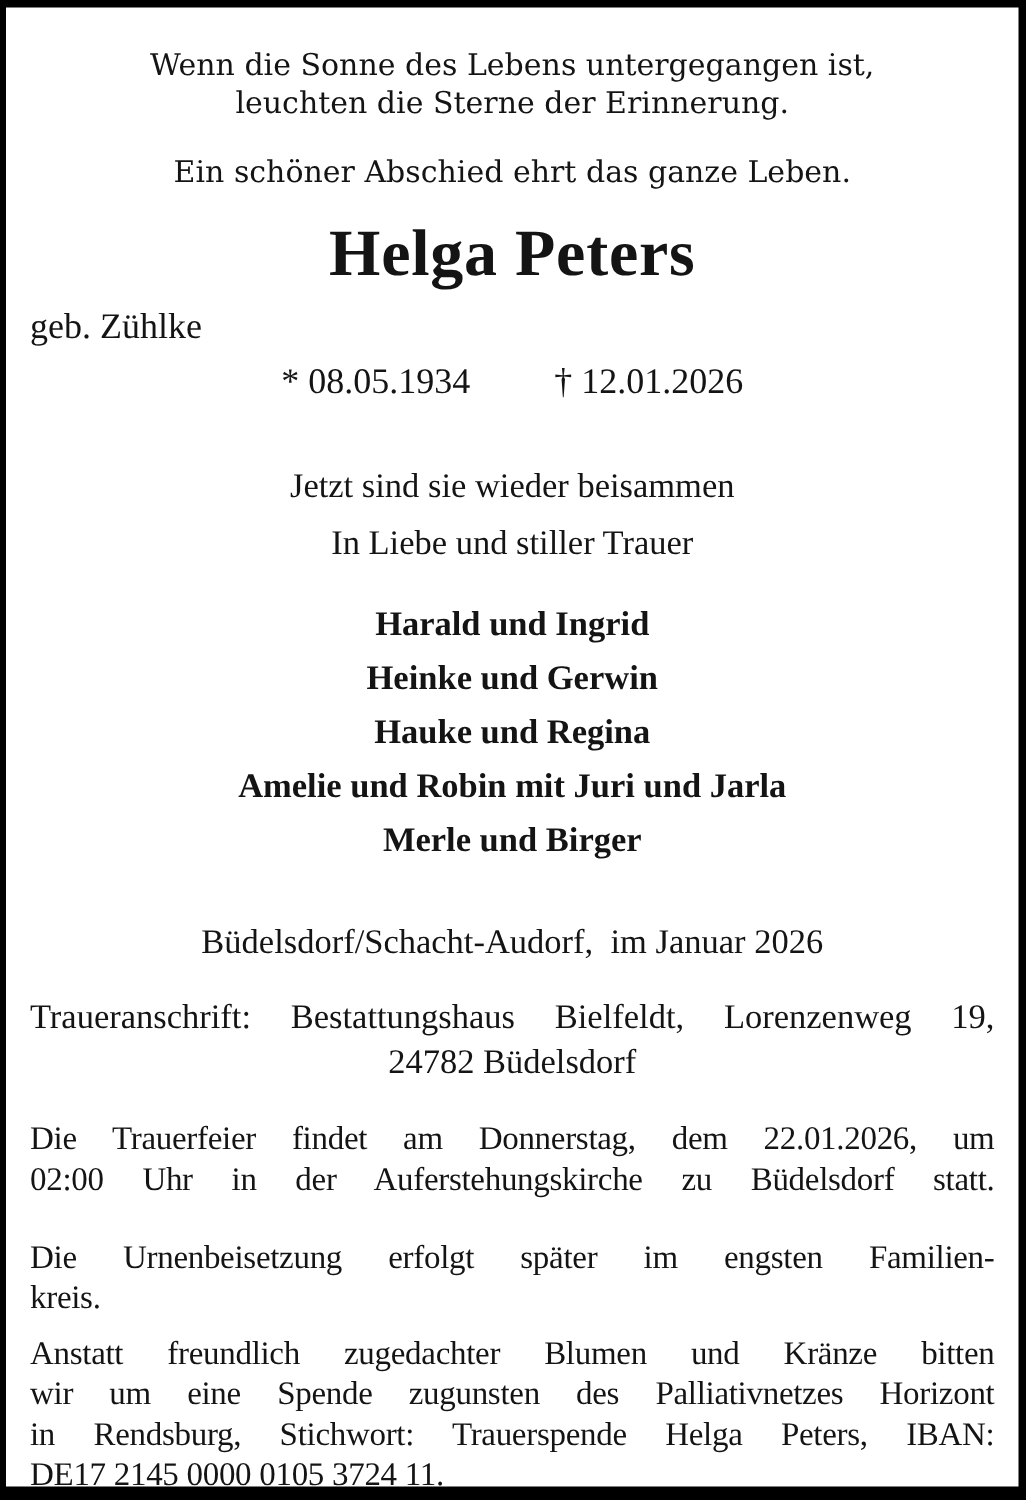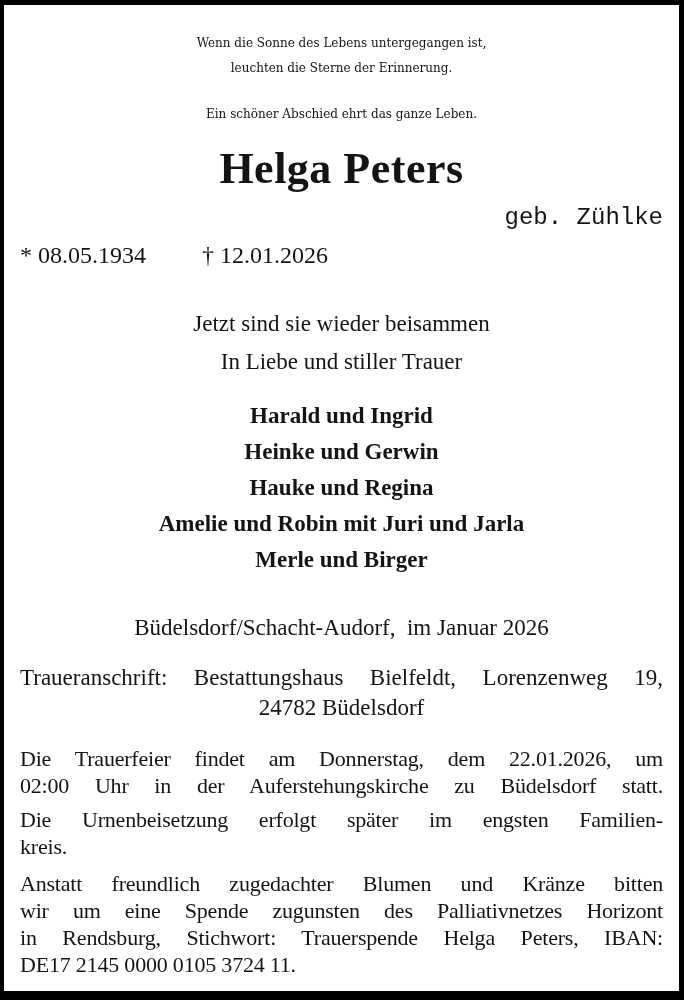--- a/index.html
+++ b/index.html
@@ -15,48 +15,48 @@
     border-width: 5px 5px 9px 4px;
     padding: 0 16px;
     color: #141414;
     font-family: "Liberation Serif", serif;
     overflow: hidden;
   }
 
   
   .verse {
     font-family: "DejaVu Serif", serif;
-    font-size: 12px;
+    font-size: 20px;
     line-height: 25px;
     text-align: center;
     margin-top: 26px;
   }
   .tribute { margin-top: 21px; }
 
   .name {
     font-size: 44px;
     line-height: 58px;
     font-weight: bold;
     text-align: center;
     margin: 13px 0 0 0;
     letter-spacing: 0.5px;
   }
 
   .maiden {
     font-size: 24px;
     line-height: 28px;
-    text-align: right;
+    text-align: left;
     margin-top: 6px;
-    font-family: Liberation Mono, monospace;
   }
 
   .dates {
     font-size: 24px;
     line-height: 28px;
     display: flex;
+    justify-content: center;
     gap: 56px;
     margin-top: 9px;
   }
 
   .center-line {
     font-size: 23px;
     line-height: 27px;
     text-align: center;
   }
   .reunion { margin-top: 41px; }
@@ -83,21 +83,21 @@
     line-height: 30px;
     margin-top: 21px;
   }
 
   .para {
     font-size: 22px;
     line-height: 27px;
     letter-spacing: -0.2px;
   }
   .para-service  { margin-top: 22px; }
-  .para-burial   { margin-top: 7px; }
+  .para-burial   { margin-top: 25px; }
   .para-donation { margin-top: 10px; }
 
   .jline { text-align: justify; text-align-last: justify; }
   .lline { text-align: left; }
   .cline { text-align: center; }
 </style>
 </head>
 <body>
 
 <div class="page">

